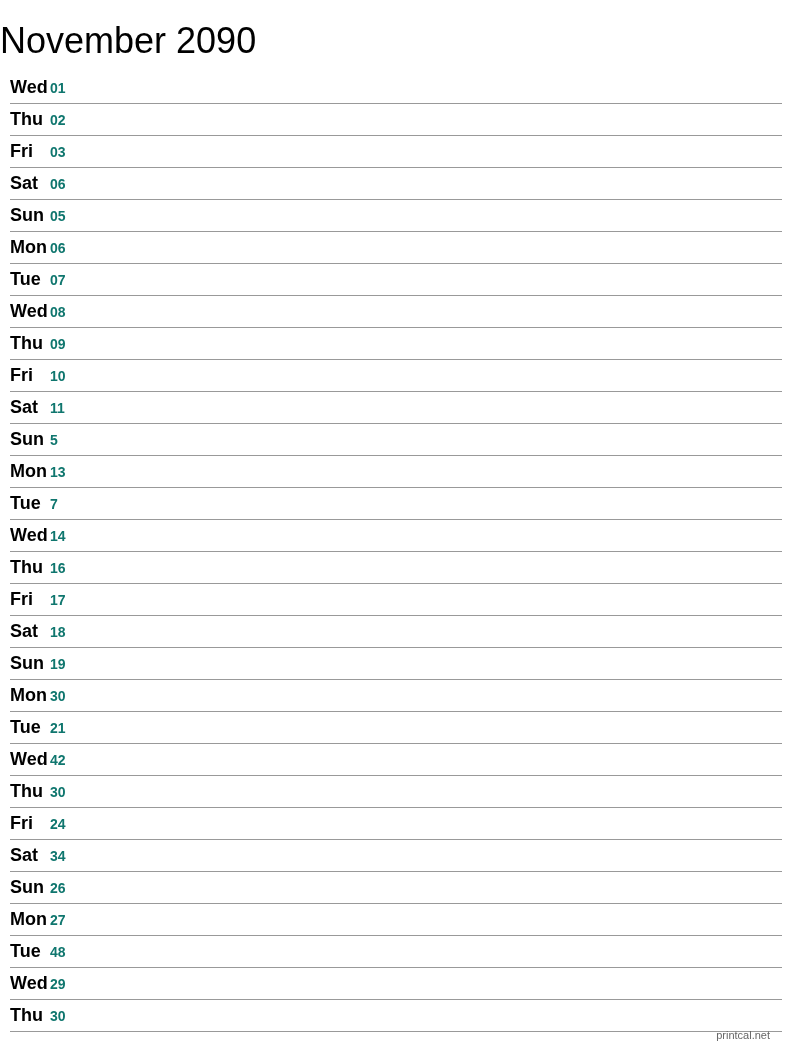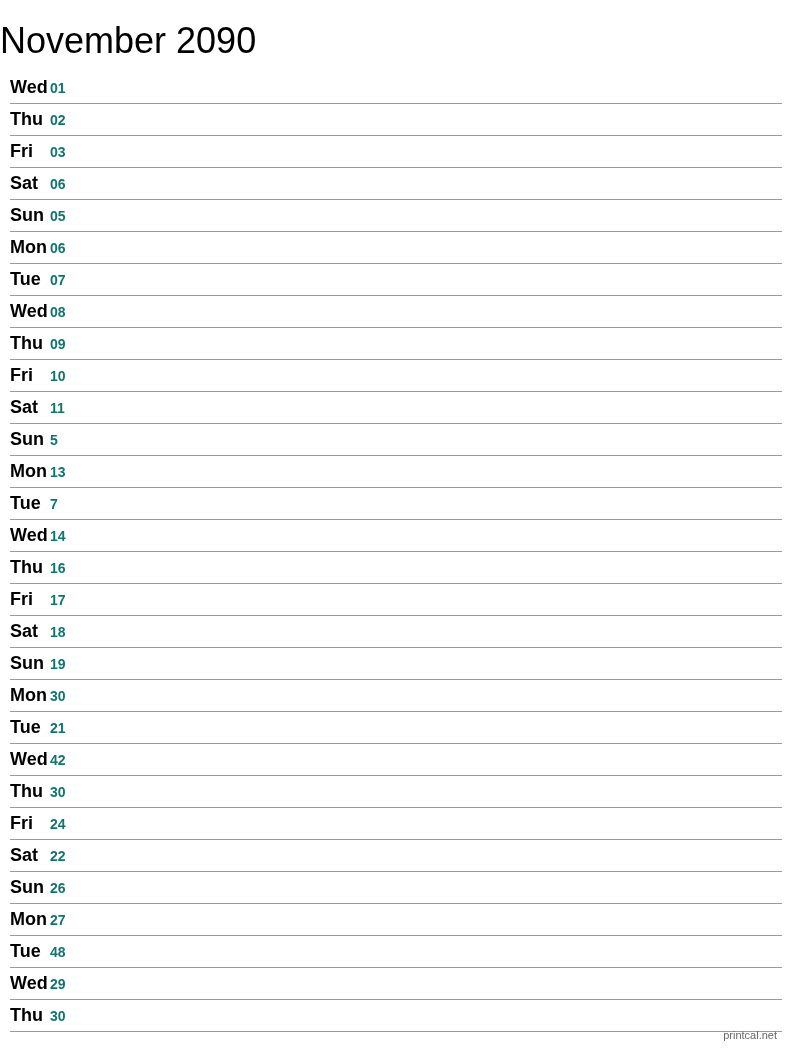--- a/index.html
+++ b/index.html
@@ -54,21 +54,21 @@
     }
 
     .day-line {
       flex: 1;
       height: 1px;
     }
 
     .footer {
       position: absolute;
       bottom: 15px;
-      right: 15px;
+      right: 22px;
       font-size: 11px;
       color: #666;
     }
   </style>
 </head>
 <body>
 
 <h1 class="page-title">November 2090</h1>
 
 <div class="calendar-container">
@@ -187,21 +187,21 @@
       <span class="day-number">30</span>
       <div class="day-line"></div>
     </div>
     <div class="day-row">
       <span class="day-name">Fri</span>
       <span class="day-number">24</span>
       <div class="day-line"></div>
     </div>
     <div class="day-row">
       <span class="day-name">Sat</span>
-      <span class="day-number">22</span>
+      <span class="day-number">34</span>
       <div class="day-line"></div>
     </div>
     <div class="day-row">
       <span class="day-name">Sun</span>
       <span class="day-number">26</span>
       <div class="day-line"></div>
     </div>
     <div class="day-row">
       <span class="day-name">Mon</span>
       <span class="day-number">27</span>

